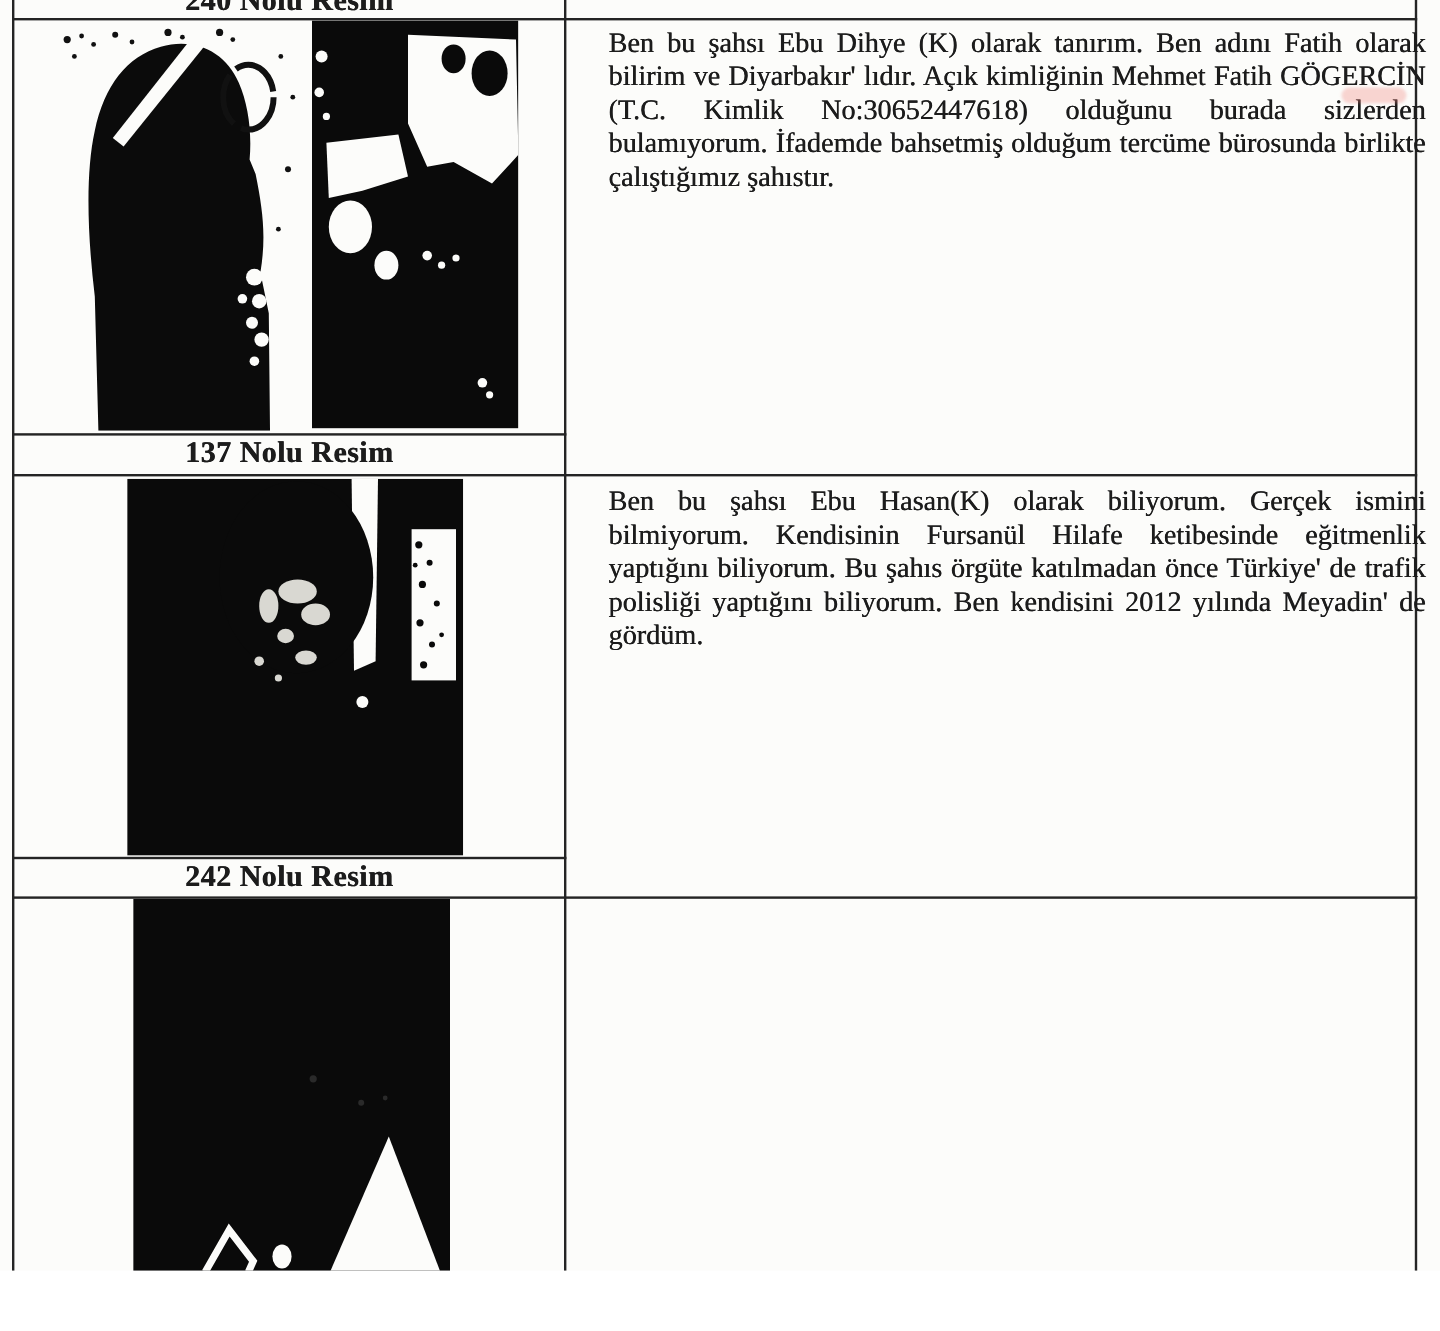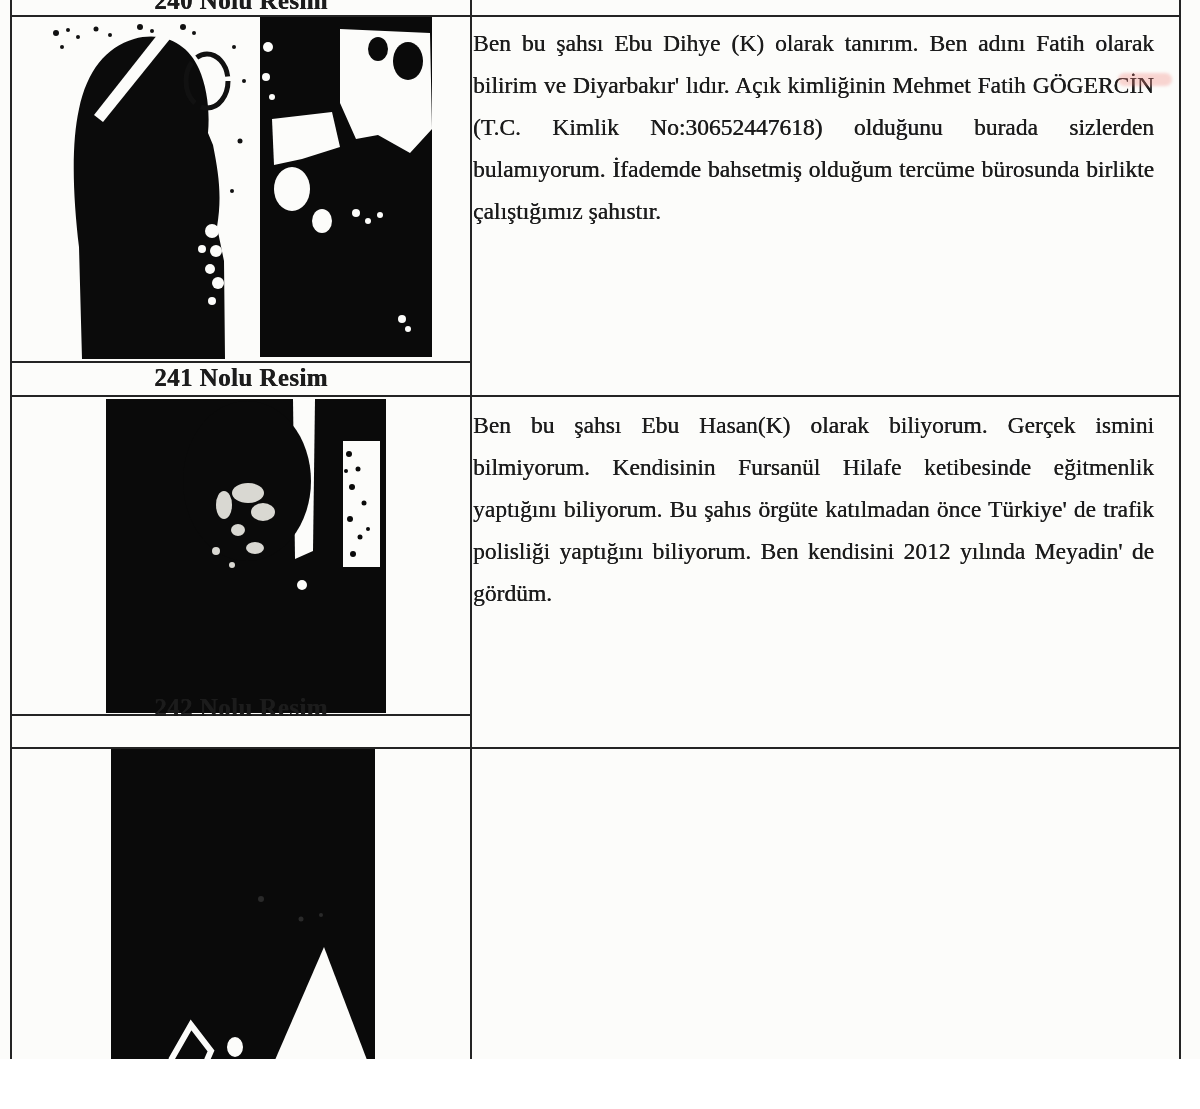--- a/index.html
+++ b/index.html
@@ -15,22 +15,22 @@
   .hline { position:absolute; height:2px; background:#242424; }
   .caption {
     position:absolute; left:12px; width:458px;
     text-align:center;
     font-weight:bold; font-size:25px; line-height:28px;
     letter-spacing:.4px;
     text-shadow:.4px 0 0 #1c1c1c;
     white-space:nowrap;
   }
   .statement {
-    position:absolute; left:473px; width:681px;
-    font-size:23.5px; line-height:42px;
+    position:absolute; left:507px; width:681px;
+    font-size:23.5px; line-height:28px;
     text-align:justify;
     text-shadow:.35px 0 0 #1c1c1c;
   }
   .photo { position:absolute; }
   .photo svg { display:block; }
   .smudge {
     position:absolute; left:1118px; top:73px; width:54px; height:13px;
     background:rgba(239,128,122,.32); border-radius:7px; filter:blur(1.5px);
   }
 </style>
@@ -108,21 +108,21 @@
           <circle cx="120" cy="198" r="3"></circle>
         <circle cx="8" cy="30" r="5"></circle>
           <circle cx="6" cy="60" r="4"></circle>
           <circle cx="12" cy="80" r="3"></circle>
         <circle cx="142" cy="302" r="4"></circle>
           <circle cx="148" cy="312" r="3"></circle>
       </g>
     </svg>
   </div>
 
-  <div class="caption" style="top:364px;">241 Nolu Resim</div>
+  <div class="caption" style="top:364px;">137 Nolu Resim</div>
 
   <div class="statement" style="top:22px;">Ben bu şahsı Ebu Dihye (K) olarak tanırım. Ben adını Fatih olarak bilirim ve Diyarbakır' lıdır.  Açık kimliğinin Mehmet Fatih GÖGERCİN (T.C. Kimlik No:30652447618) olduğunu burada sizlerden bulamıyorum. İfademde bahsetmiş olduğum tercüme bürosunda birlikte çalıştığımız şahıstır.</div>
   <div class="smudge"></div>
 
   <div class="photo" style="left:106px; top:399px;">
     <svg width="280" height="314" viewBox="0 0 280 314" xmlns="http://www.w3.org/2000/svg">
       <rect x="0" y="0" width="280" height="314" fill="#0a0a0a"></rect>
 
       <polygon fill="#fcfcfa" points="187,0 209,0 207,152 189,160"></polygon>
 
@@ -147,21 +147,21 @@
         <ellipse cx="157" cy="113" rx="12" ry="9"></ellipse>
         <ellipse cx="132" cy="131" rx="7" ry="6"></ellipse>
         <ellipse cx="149" cy="149" rx="9" ry="6"></ellipse>
         <circle cx="110" cy="152" r="4"></circle>
           <circle cx="126" cy="166" r="3"></circle>
       </g>
       <circle cx="196" cy="186" r="5" fill="#fcfcfa"></circle>
     </svg>
   </div>
 
-  <div class="caption" style="top:694px;">242 Nolu Resim</div>
+  <div class="caption" style="top:717px;">242 Nolu Resim</div>
 
   <div class="statement" style="top:404px;">Ben bu şahsı Ebu Hasan(K) olarak biliyorum. Gerçek ismini bilmiyorum. Kendisinin Fursanül Hilafe ketibesinde eğitmenlik yaptığını biliyorum. Bu şahıs örgüte katılmadan önce Türkiye' de trafik polisliği yaptığını biliyorum. Ben kendisini 2012 yılında Meyadin' de gördüm.</div>
 
   <div class="photo" style="left:111px; top:749px;">
     <svg width="264" height="311" viewBox="0 0 264 311" xmlns="http://www.w3.org/2000/svg">
       <rect x="0" y="0" width="264" height="311" fill="#0a0a0a"></rect>
 
       <polygon fill="#fcfcfa" points="213,198 164,311 256,311"></polygon>
 
       <polyline points="60,311 80,276 100,302 96,311" fill="none" stroke="#fcfcfa" stroke-width="6"></polyline>

